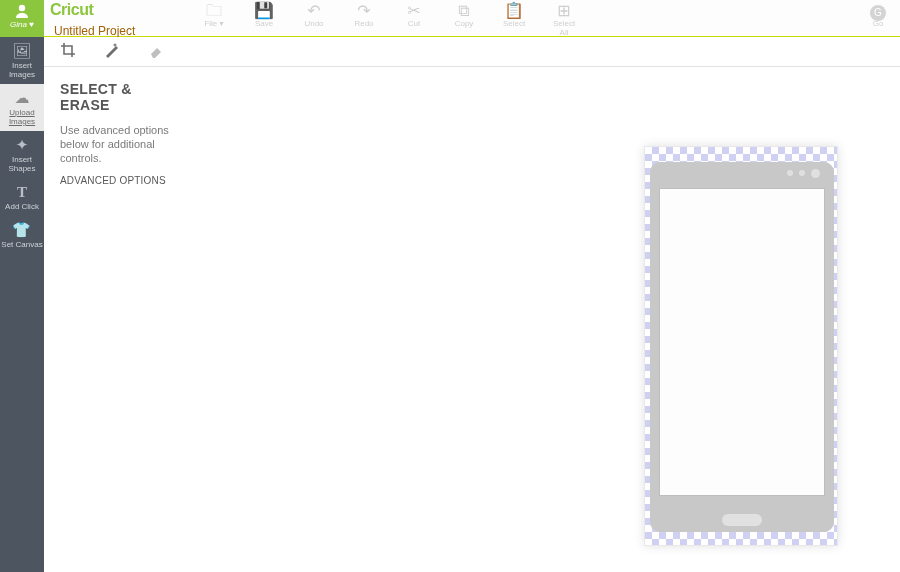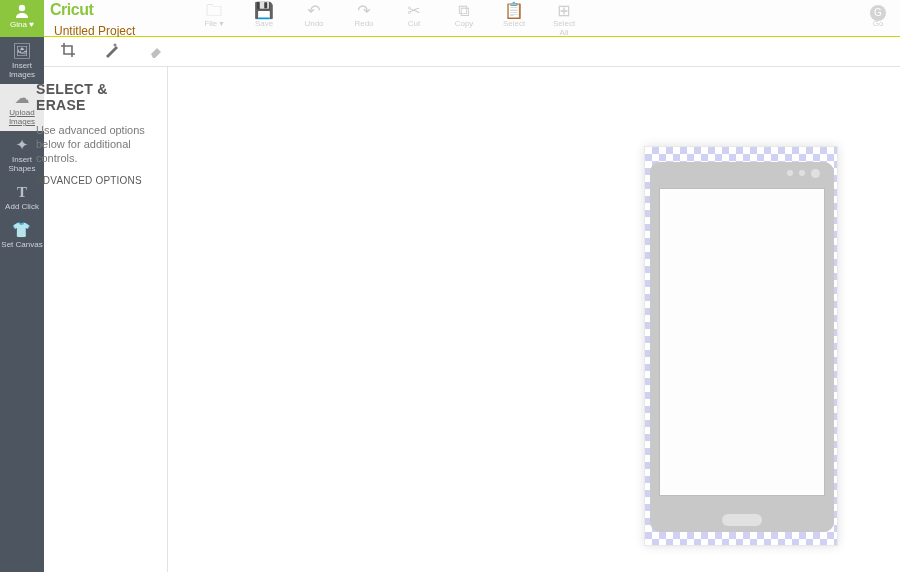--- a/index.html
+++ b/index.html
@@ -8,21 +8,21 @@
   
   .header {
     position: absolute; left: 0; top: 0; width: 900px; height: 37px;
     background: #fdfdfd; border-bottom: 1px solid #c9da00;
   }
   .user-block {
     position: absolute; left: 0; top: 0; width: 44px; height: 37px;
     background: #8cc63f; color: #fff; text-align: center; font-size: 8px;
   }
   .user-block svg { display: block; margin: 3px auto 2px auto; }
-  .user-block .uname { display: block; line-height: 8px; }
+  .user-block .uname { display: block; line-height: 8px; font-style: italic; }
   .brand {
     position: absolute; left: 50px; top: 1px;
     font-size: 16px; color: #8cc63f; font-weight: 600; letter-spacing: -0.5px;
   }
   .project-title {
     position: absolute; left: 54px; top: 24px;
     font-size: 12px; color: #a16207;
   }
   .top-actions {
     position: absolute; left: 200px; top: 2px; right: 8px; height: 33px;
@@ -53,21 +53,21 @@
   
   .toolrow {
     position: absolute; left: 44px; top: 37px; width: 856px; height: 30px;
     border-bottom: 1px solid #e2e2e2; background: #fff;
     display: flex; align-items: center; gap: 28px; padding-left: 16px;
   }
   .toolrow .tool { color: #6e6e6e; font-size: 16px; }
 
   
   .sidepanel {
-    position: absolute; left: 28px; top: 67px; width: 140px; height: 505px;
+    position: absolute; left: 52px; top: 67px; width: 140px; height: 505px;
     border-right: 1px solid #e2e2e2; padding: 14px 8px 8px 8px;
   }
   .sidepanel h3 { font-size: 14px; color: #565656; font-weight: 600; margin-bottom: 10px; letter-spacing: 0.3px; }
   .sidepanel p { font-size: 11px; color: #7a7a7a; line-height: 14px; margin-bottom: 10px; }
   .sidepanel .advlink { font-size: 10px; color: #585858; letter-spacing: 0.2px; }
 
   
   .canvas-area {
     position: absolute; left: 184px; top: 67px; width: 716px; height: 505px;
     background: #fff;

